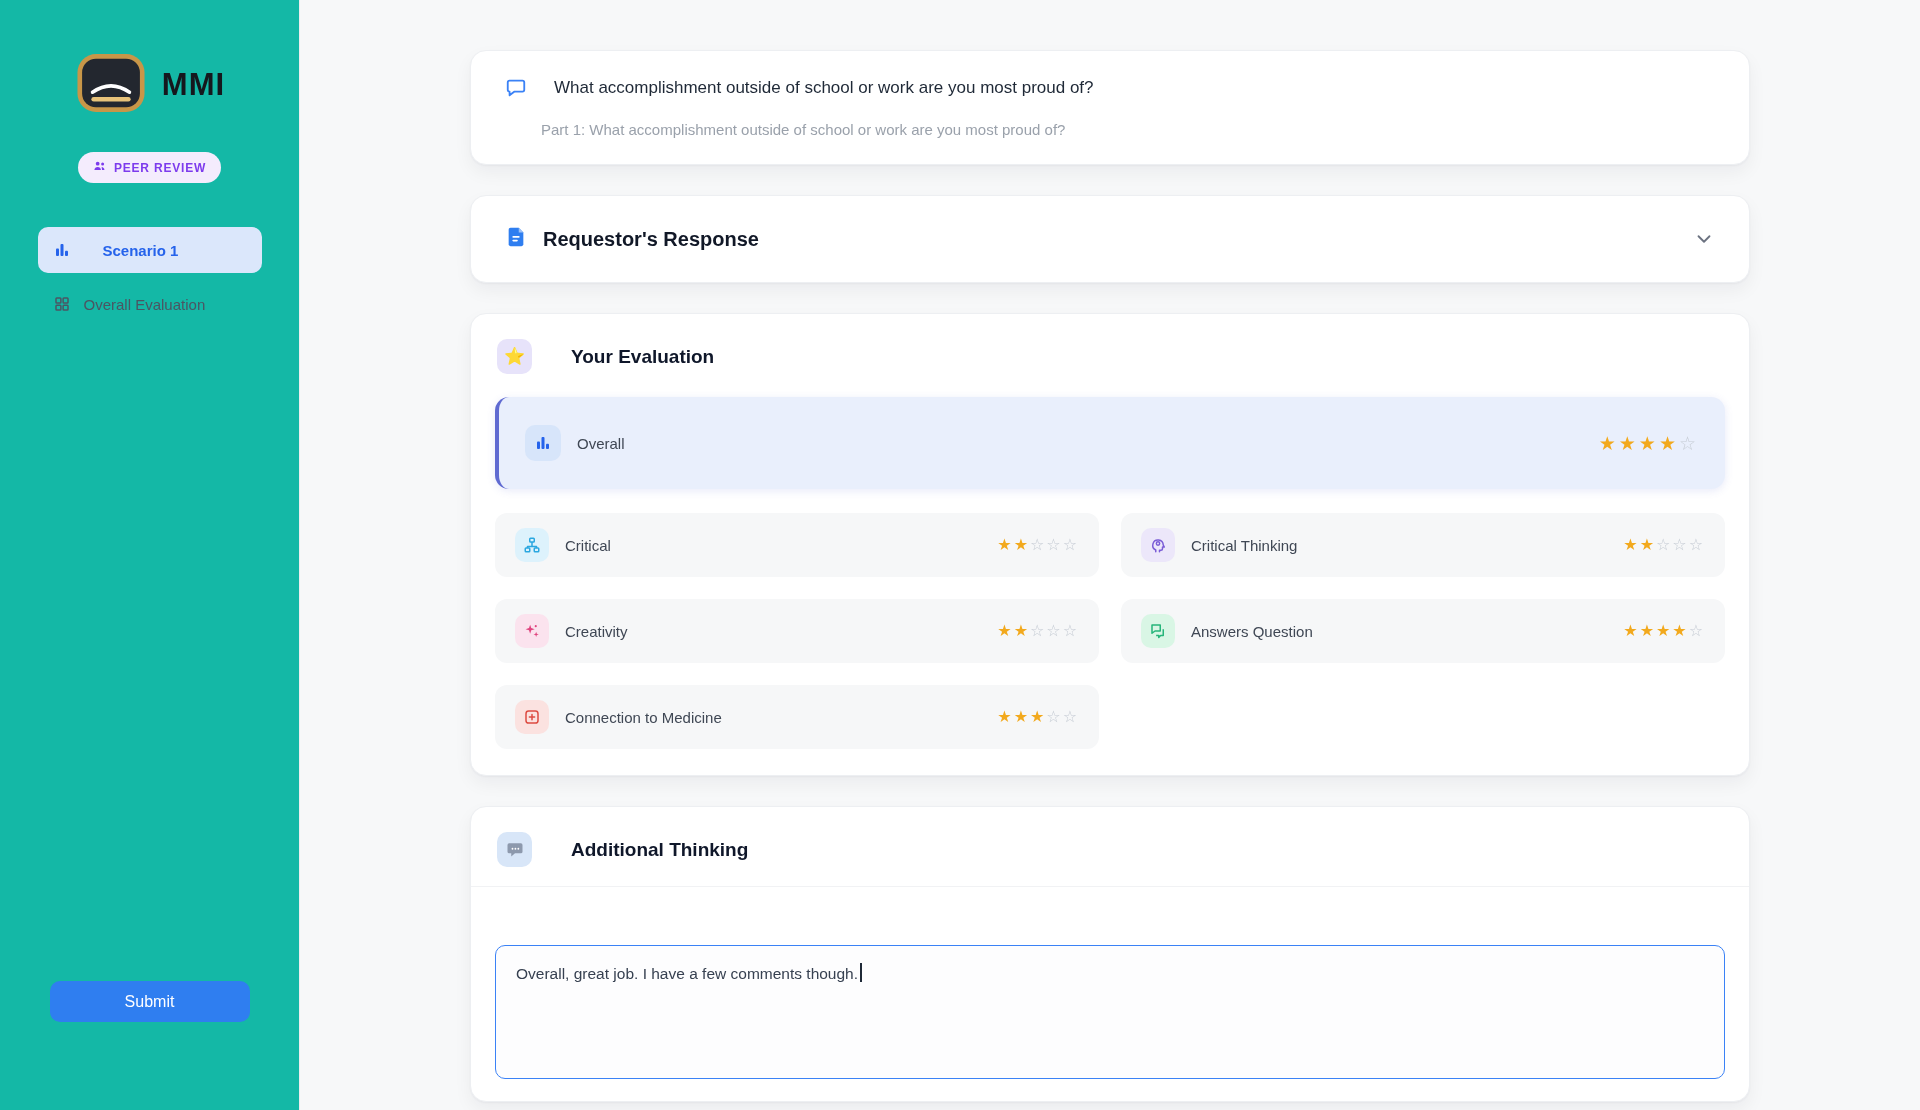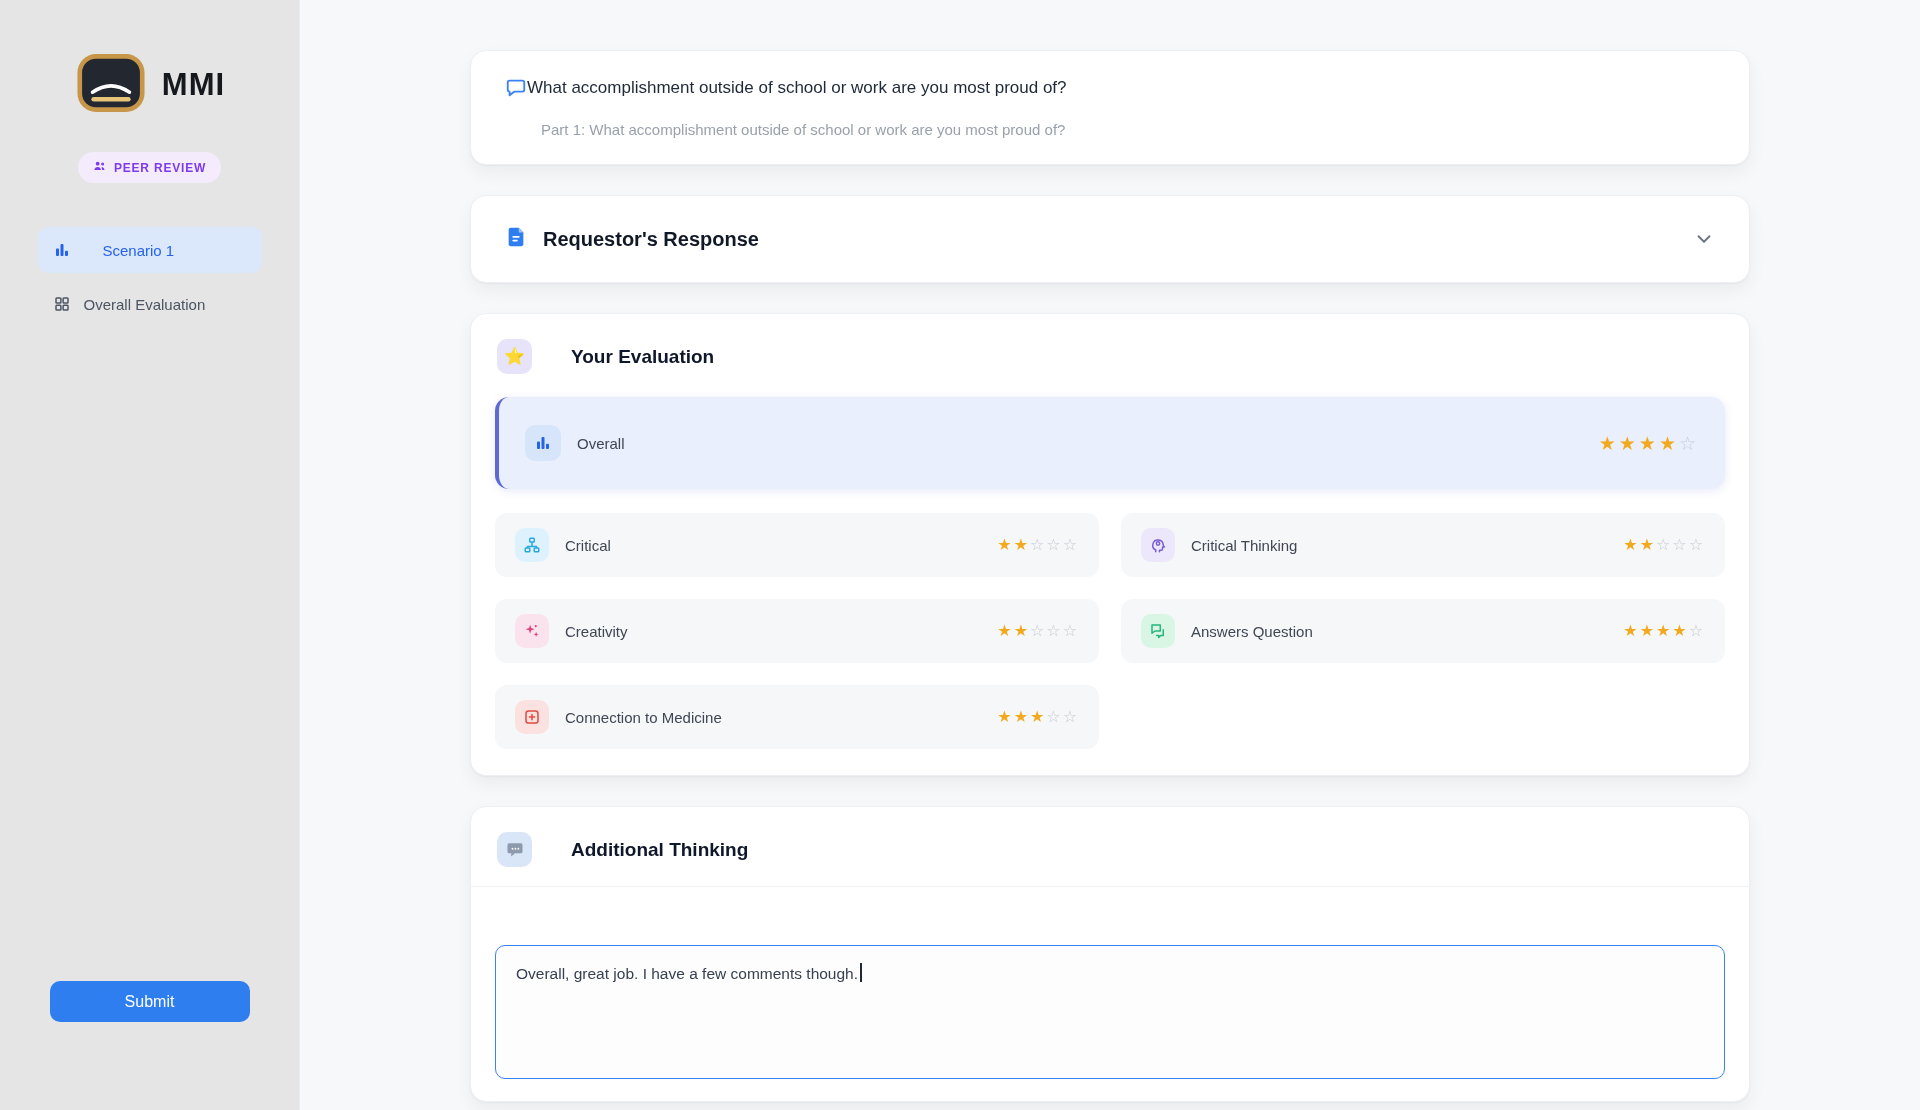--- a/index.html
+++ b/index.html
@@ -6,58 +6,58 @@
   html, body { width: 1920px; height: 1110px; overflow: hidden; }
   body {
     font-family: "Liberation Sans", "DejaVu Sans", sans-serif;
     background: #f7f8f9;
     color: #1f2937;
     display: flex;
   }
 
   
   .sidebar {
-    width: 300px; height: 1110px; background: #e5e5e5;
+    width: 300px; height: 1110px; background: #14b8a6;
     border-right: 1px solid #ecedef;
     display: flex; flex-direction: column; align-items: center;
     flex-shrink: 0;
   }
   .logo-row { margin-top: 46px; display: flex; align-items: center; gap: 14px; }
   .logo-text { font-size: 31px; font-weight: 800; letter-spacing: 1px; color: #15181d; }
   .badge {
     margin-top: 28px; display: inline-flex; align-items: center; gap: 7px;
     background: var(--badge-bg); color: var(--badge-text);
     font-size: 12px; font-weight: 700; letter-spacing: .8px;
     padding: 7px 15px; border-radius: 999px;
   }
   .nav { margin-top: 44px; width: 224px; display: flex; flex-direction: column; gap: 8px; }
   .nav-item {
     height: 46px; display: flex; align-items: center; gap: 13px;
     padding: 0 15px; border-radius: 10px; cursor: pointer;
     font-size: 15px; font-weight: 500; color: #4b5563;
   }
-  .nav-item.active { background: var(--active-nav-bg); color: var(--active-nav-text); font-weight: 400; gap: 32px; }
+  .nav-item.active { background: var(--active-nav-bg); color: var(--active-nav-text); font-weight: 700; gap: 32px; }
   .nav-item .nav-ico { display: inline-flex; width: 18px; height: 18px; }
   .submit-btn {
     margin-top: auto; margin-bottom: 88px; width: 200px; height: 41px;
     background: var(--accent-blue); color: #fff; border: none; border-radius: 10px;
     font-size: 16px; font-weight: 400; font-family: inherit; cursor: pointer;
   }
 
   
   .main { flex: 1; height: 1110px; overflow: hidden; padding: 50px 0 30px; }
   .stack { width: 1280px; margin: 0 auto; display: flex; flex-direction: column; gap: 30px; }
   .card {
     background: #ffffff; border: 1px solid #edeff2; border-radius: 16px;
     box-shadow: 0 1px 2px rgba(16,24,40,.04), 0 8px 18px rgba(16,24,40,.05);
   }
 
   
   .q-card { padding: 26px 34px; }
-  .q-title-row { display: flex; align-items: flex-start; gap: 0; }
+  .q-title-row { display: flex; align-items: flex-start; gap: 27px; }
   .q-title { font-size: 17px; font-weight: 500; color: #1f2937; line-height: 1.35; }
   .q-sub { margin-top: 18px; margin-left: 36px; font-size: 15px; color: #9aa1ab; }
 
   
   .resp-card { padding: 30px 34px; display: flex; align-items: center; gap: 16px; cursor: pointer; }
   .resp-title { font-size: 20px; font-weight: 700; color: #111827; }
   .chevron { margin-left: auto; display: inline-flex; cursor: pointer; }
 
   
   .eval-header { display: flex; align-items: center; gap: 15px; padding: 25px 26px 19px; }

